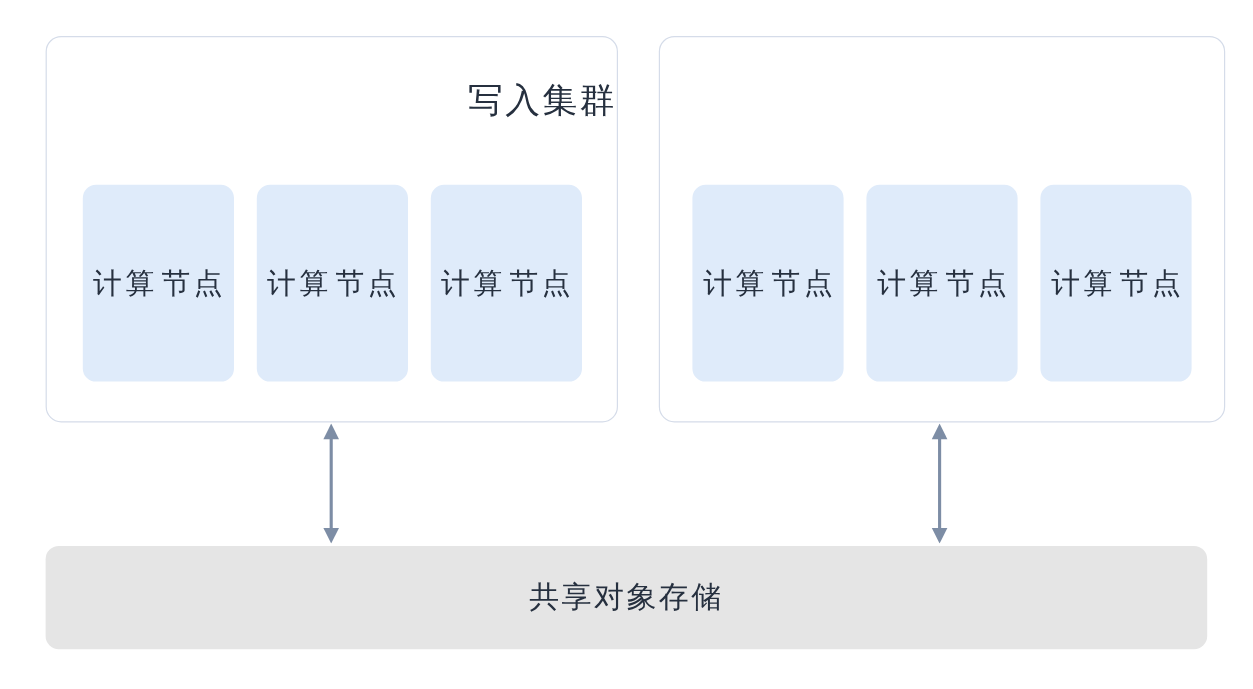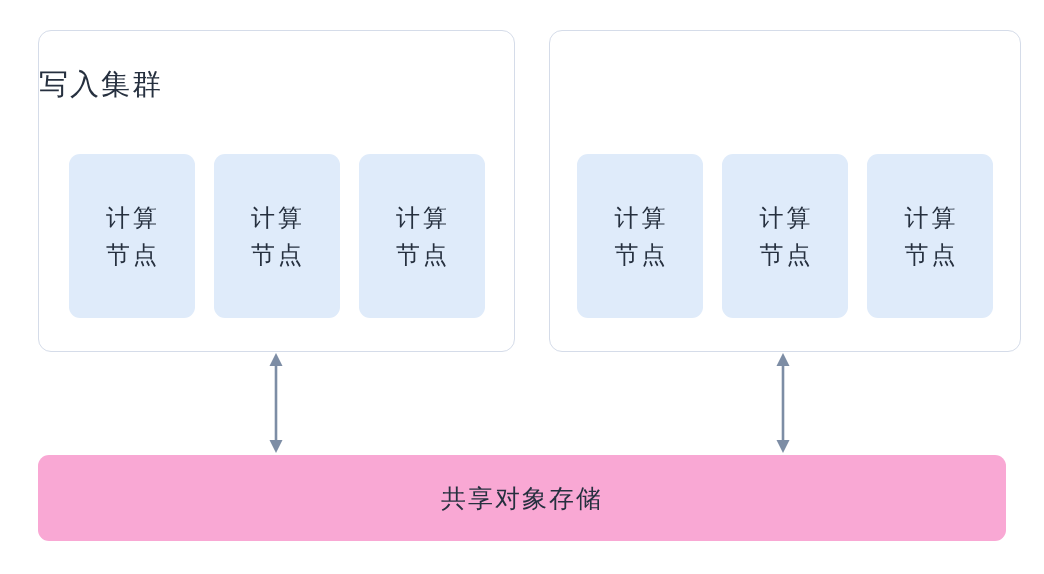--- a/index.html
+++ b/index.html
@@ -22,21 +22,21 @@
 
   
   .cluster {
     position: absolute;
     box-sizing: border-box;
     background: #ffffff;
     border: 1.5px solid #d5dce9;
     border-radius: 13px;
     display: flex;
     flex-direction: column;
-    align-items: flex-start;
+    align-items: flex-end;
   }
   .cluster-write {
     left: 38px;
     top: 30px;
     width: 477px;
     height: 322px;
   }
   .cluster-query {
     left: 549px;
     top: 30px;
@@ -62,21 +62,21 @@
     display: flex;
     justify-content: center;
     gap: 19px;
   }
   .node-box {
     width: 126px;
     height: 164px;
     background: #dfebfa;
     border-radius: 11px;
     display: flex;
-    flex-direction: column;
+    flex-direction: row;
     align-items: center;
     justify-content: center;
   }
   .node-line {
     font-size: 24px;
     line-height: 37px;
     letter-spacing: 3px;
     color: #26303f;
     text-indent: 3px;
     white-space: nowrap;
@@ -92,21 +92,21 @@
   .connector-query { left: 771px; top: 353px; }
   .connector svg { display: block; }
 
   
   .storage-bar {
     position: absolute;
     left: 38px;
     top: 455px;
     width: 968px;
     height: 86px;
-    background: #f9a8d4;
+    background: #e5e5e5;
     border-radius: 11px;
     display: flex;
     align-items: center;
     justify-content: center;
   }
   .storage-label {
     font-size: 25px;
     line-height: 32px;
     letter-spacing: 2px;
     color: #26303f;

